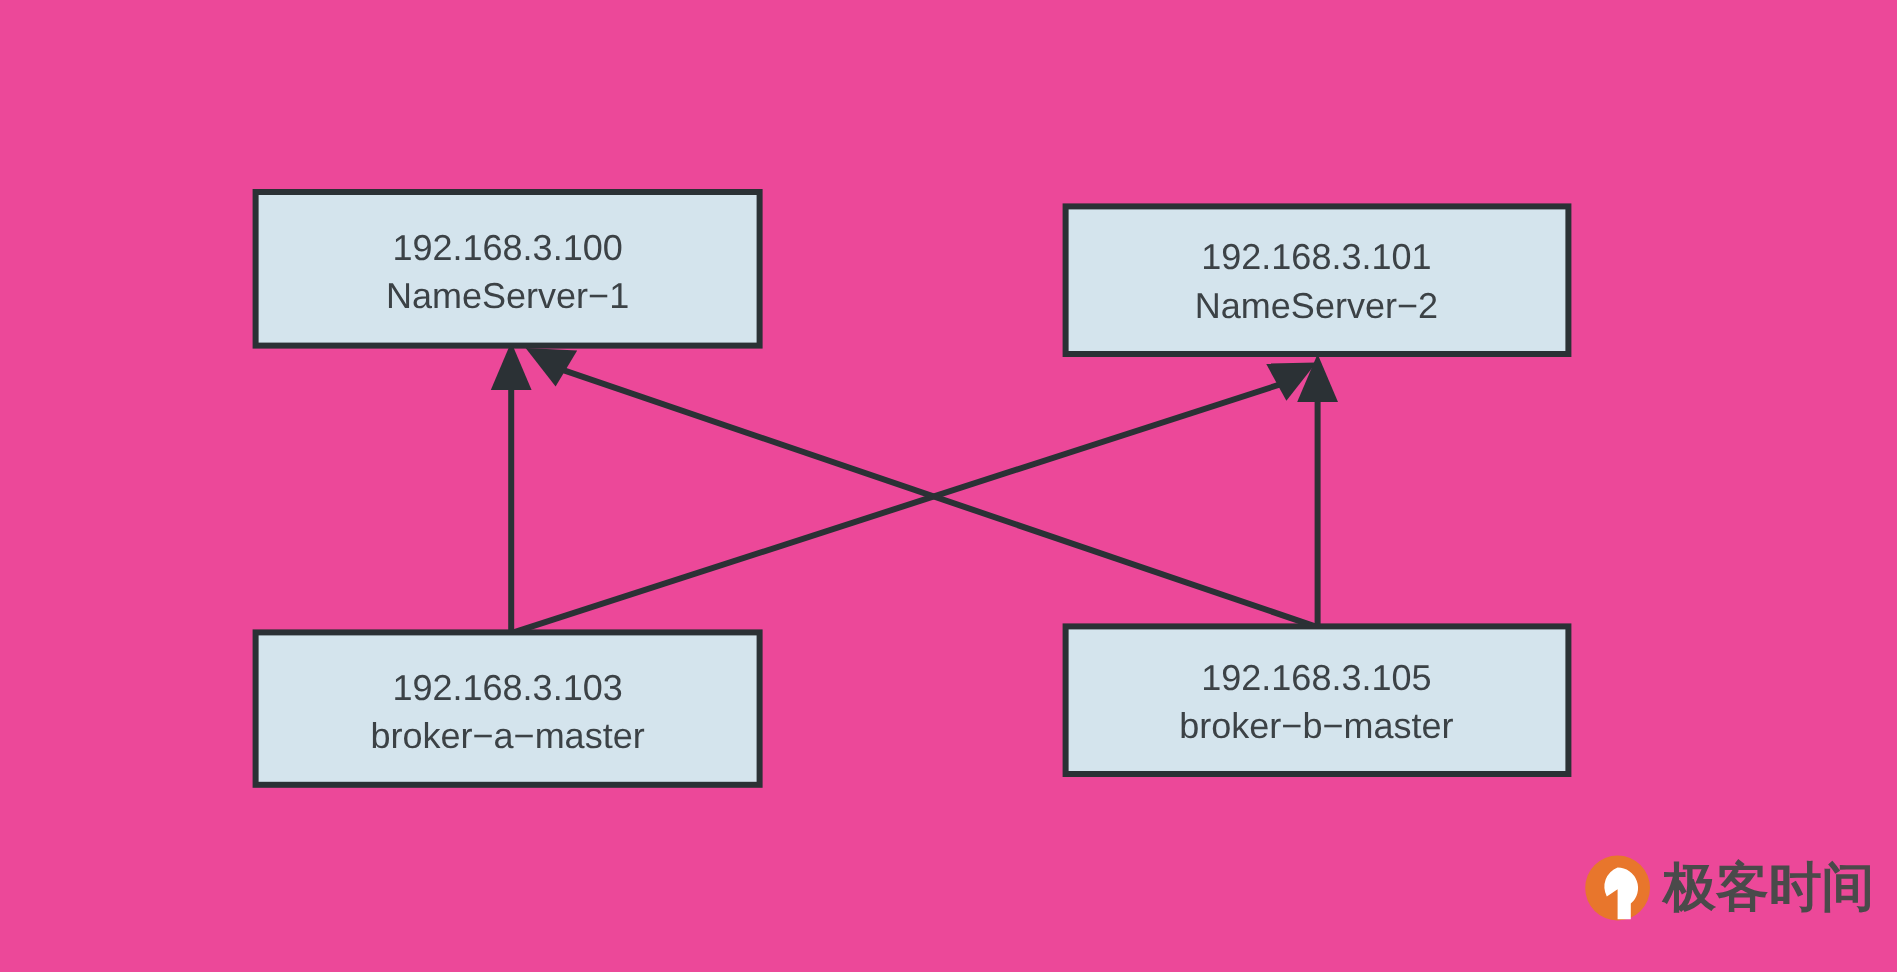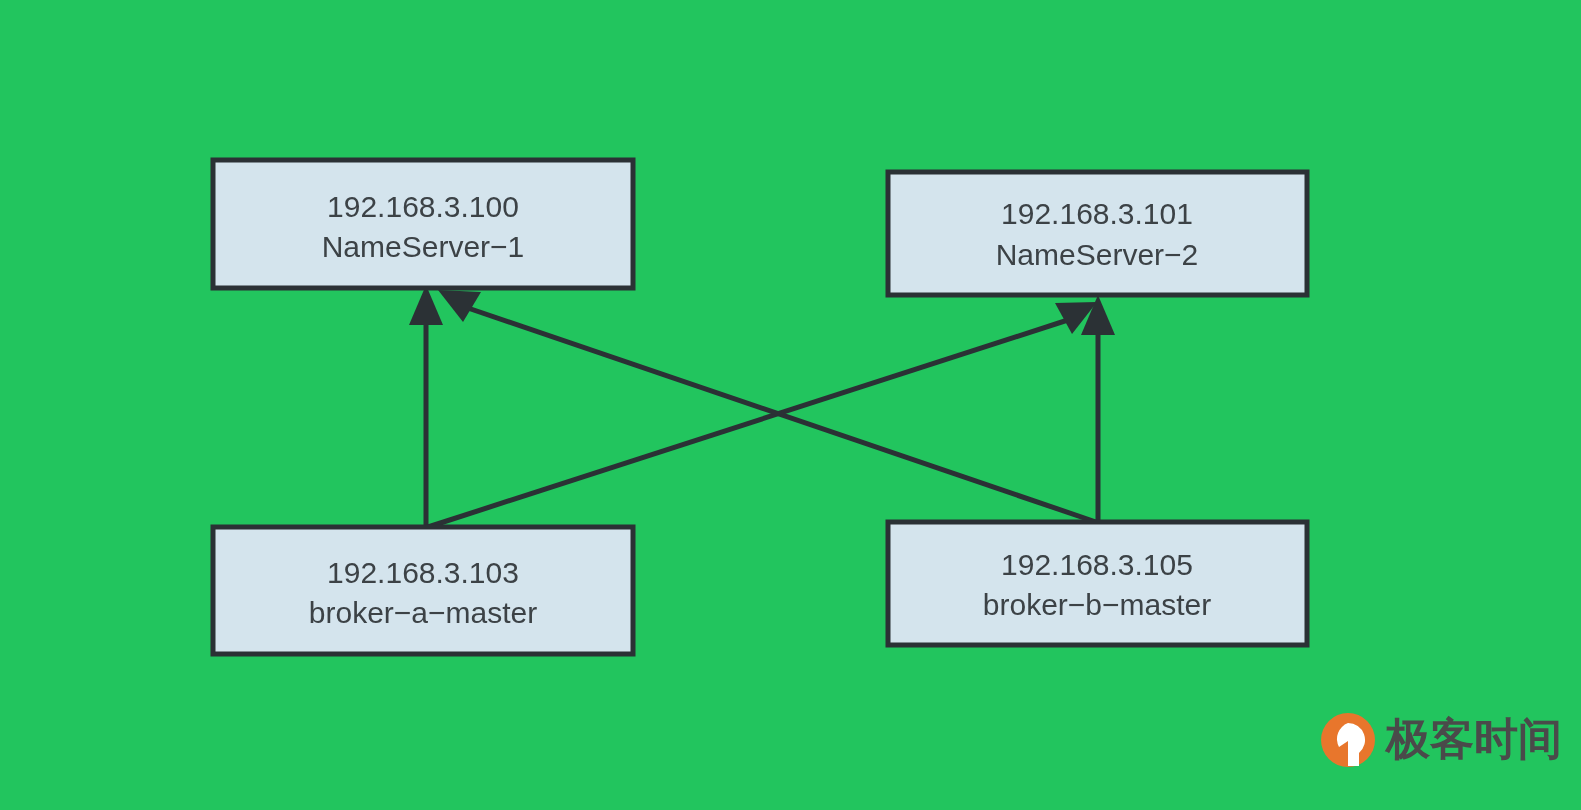--- a/index.html
+++ b/index.html
@@ -10,21 +10,21 @@
   body {
     width: 1581px;
     height: 810px;
     font-family: "Liberation Sans", sans-serif;
     overflow: hidden;
   }
   #canvas {
     position: relative;
     width: 1581px;
     height: 810px;
-    background: #22c55e;
+    background: #ec4899;
   }
   svg.diagram {
     position: absolute;
     left: 0;
     top: 0;
     width: 1581px;
     height: 810px;
   }
   .node-box {
     fill: #d4e4ed;

